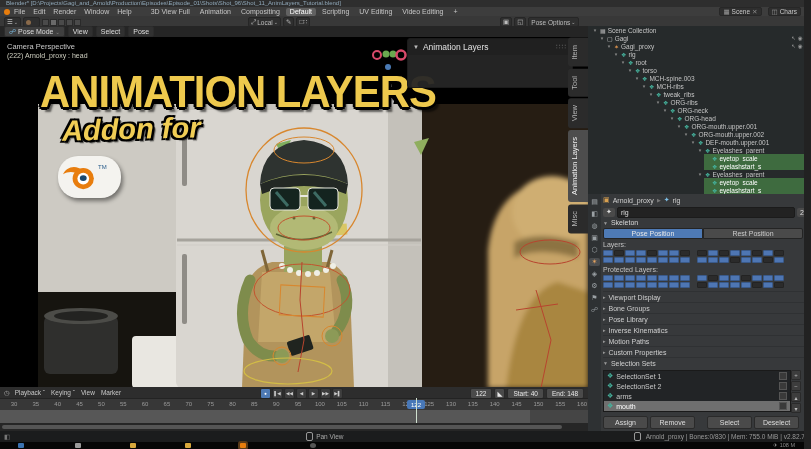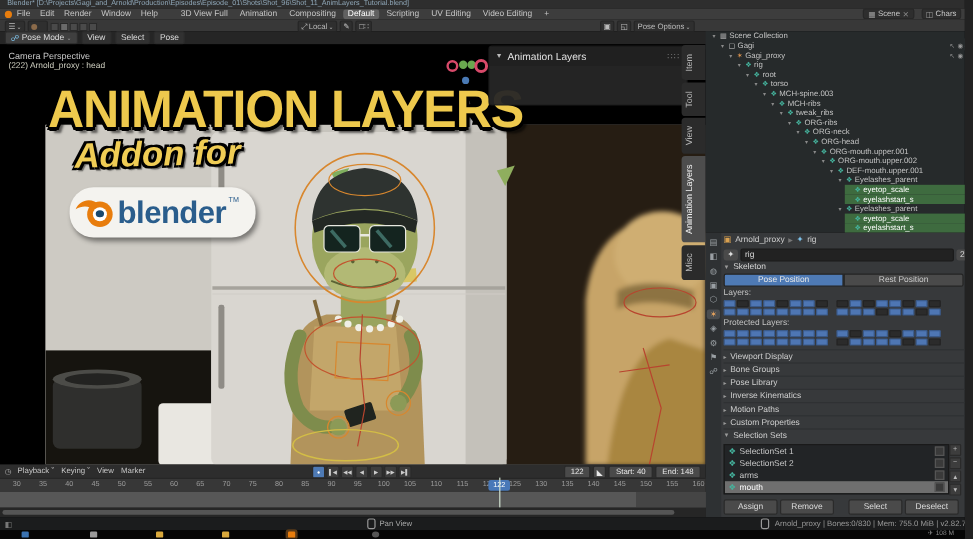--- a/index.html
+++ b/index.html
@@ -314,21 +314,20 @@
 
     <div class="ab" id="ov-title">ANIMATION LAYERS</div>
     <div class="ab" id="ov-sub">Addon for</div>
     <div class="ab" id="brand-pill">
       <svg width="34" height="30" viewBox="0 0 64 54">
         <path d="M40 16 C26 2 8 8 2 22 C12 16 24 16 32 24 Z" fill="#e87d0d"></path>
         <circle cx="40" cy="30" r="20" fill="#e87d0d"></circle>
         <circle cx="40" cy="30" r="11" fill="#ffffff"></circle>
         <ellipse cx="40" cy="29" rx="6.5" ry="5.5" fill="#19486e"></ellipse>
       </svg>
-      <span id="brand-text">blender</span>
       <span id="brand-tm">TM</span>
     </div>
 
     <div class="ab" id="anim-panel">
       <div class="hdr">
         <span style="font-size:6px;color:#bbb;">▼</span>
         <span>Animation Layers</span>
         <span class="grip">∷∷</span>
       </div>
     </div>

